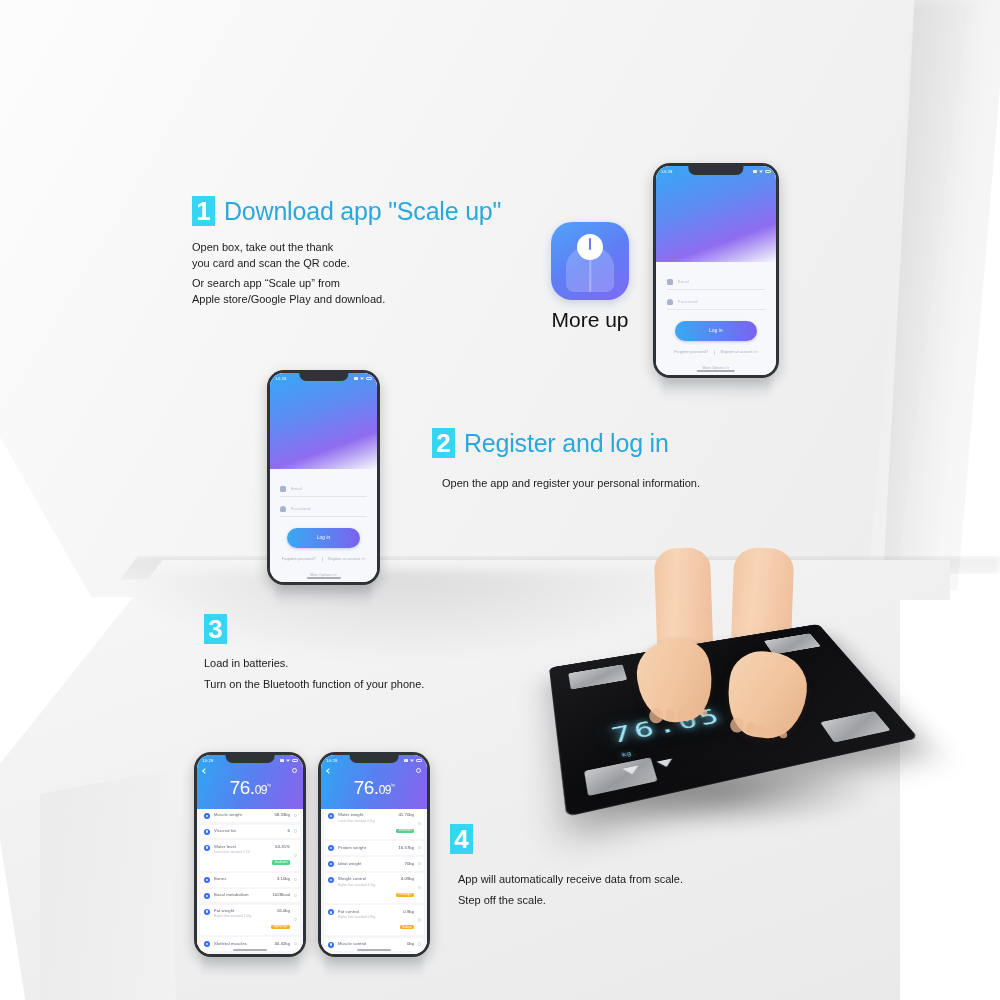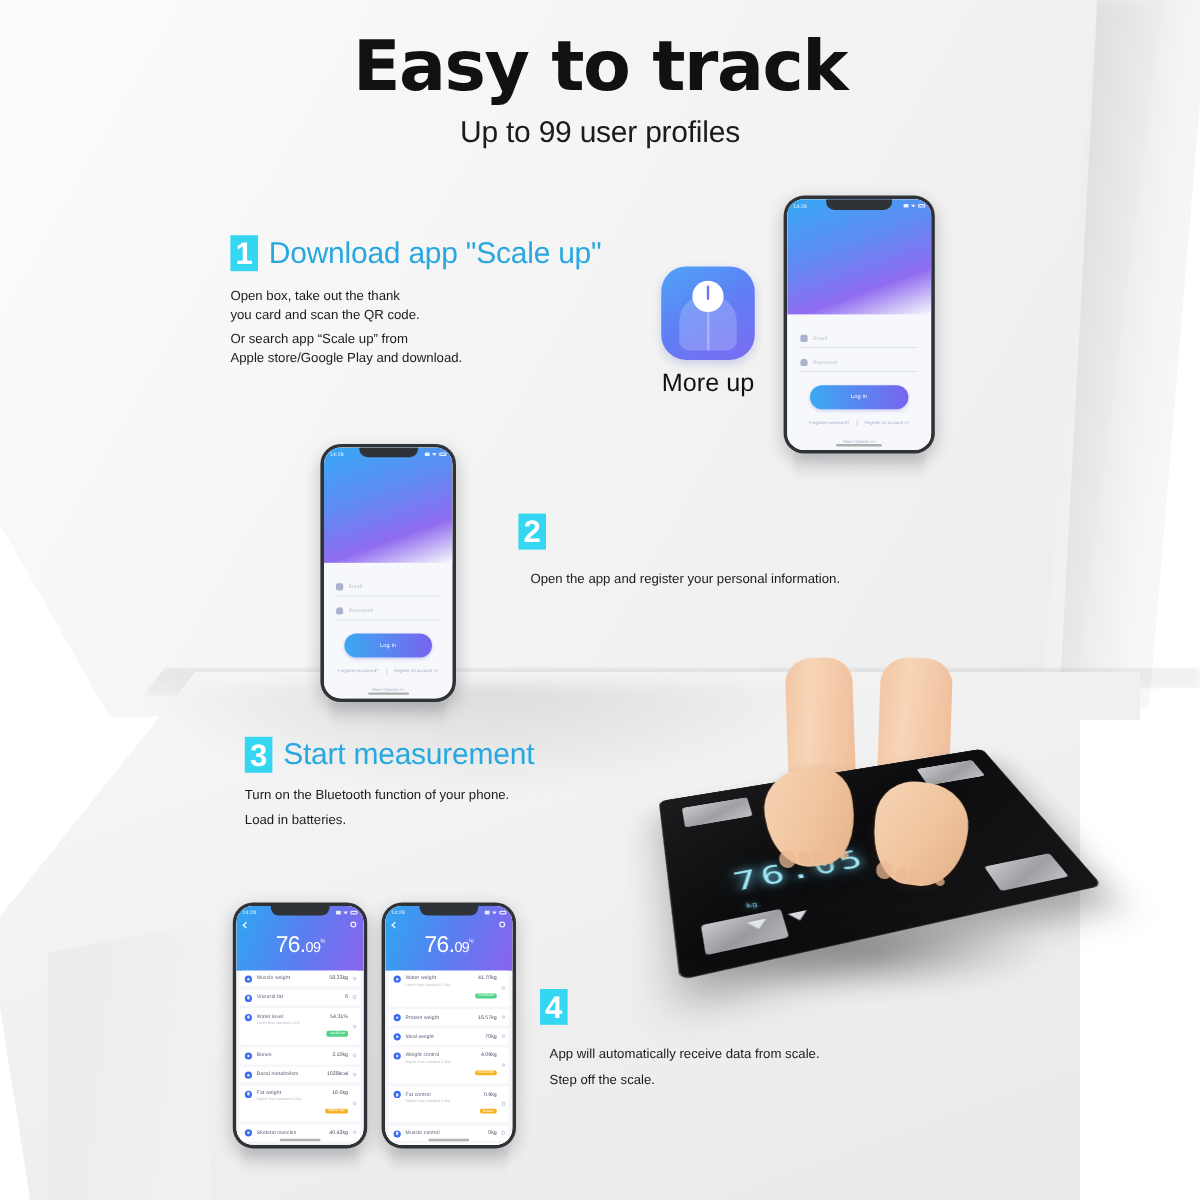--- a/index.html
+++ b/index.html
@@ -333,24 +333,20 @@
     <div class="panel-top"></div>
     <div class="panel-top-edge"></div>
     <div class="panel-top-shadow"></div>
     <div class="panel-mid-line"></div>
     <div class="panel-lower"></div>
     <div class="panel-lower-face"></div>
     <div class="panel-lower-shadow"></div>
     <div class="panel-white-right"></div>
   </div>
 
-  <div class="title-wrap">
-    <div class="main-title">Easy to track</div>
-    <div class="sub-title">Up to 99 user profiles</div>
-  </div>
 
   <div class="step" id="step1">
     <div class="step-head">
       <span class="step-badge">1</span>
       <span class="step-title">Download app "Scale up"</span>
     </div>
     <div class="step-body">
       <p style="white-space:pre-line">Open box, take out the thank
 you card and scan the QR code.</p>
       <p style="white-space:pre-line">Or search app “Scale up” from
@@ -400,20 +396,21 @@
         <div class="login-more">More Options &gt;&gt;</div>
         <div class="home-ind"></div>
       </div>
     </div>
   </div>
   <div class="phone-reflection" id="refl-login-top"></div>
 
   <div class="step" id="step2">
     <div class="step-head">
       <span class="step-badge">2</span>
+      <span class="step-title">Register and log in</span>
     </div>
     <div class="step-body">
       <p>Open the app and register your personal information.</p>
     </div>
   </div>
 
   <div class="phone" id="phone-login-mid">
     <div class="phone-inner">
       <div class="login-screen">
         <div class="login-grad"></div>
@@ -445,25 +442,24 @@
         <div class="login-more">More Options &gt;&gt;</div>
         <div class="home-ind"></div>
       </div>
     </div>
   </div>
   <div class="phone-reflection" id="refl-login-mid"></div>
 
   <div class="step" id="step3">
     <div class="step-head">
       <span class="step-badge">3</span>
-      <span class="step-title">Start measurement</span>
     </div>
     <div class="step-body">
+      <p>Load in batteries.</p>
       <p>Turn on the Bluetooth function of your phone.</p>
-      <p>Load in batteries.</p>
     </div>
   </div>
 
   <div class="scale-scene">
     <div class="leg left"></div>
     <div class="leg right"></div>
     <div class="scale-body">
       <div class="electrode tl"></div>
       <div class="electrode tr"></div>
       <div class="electrode bl"></div>

